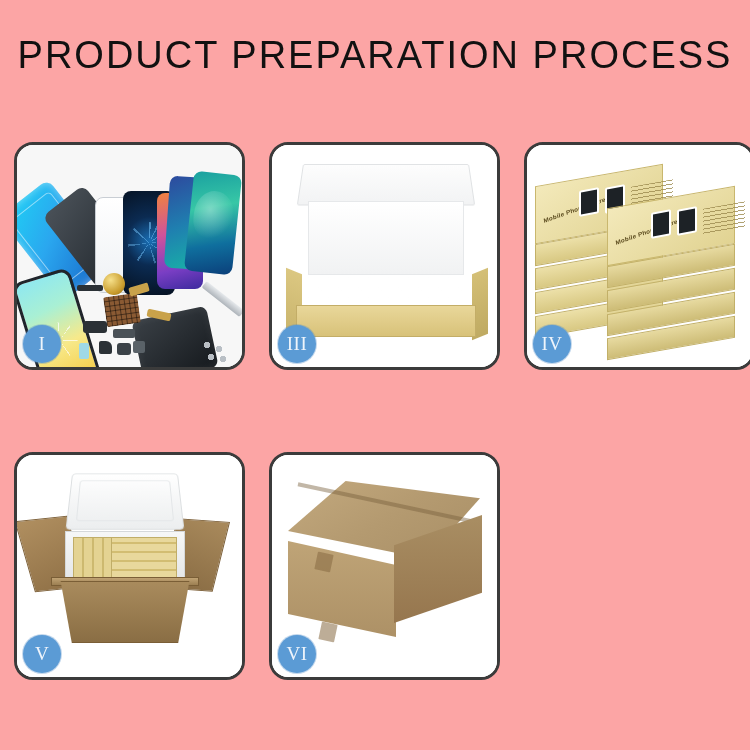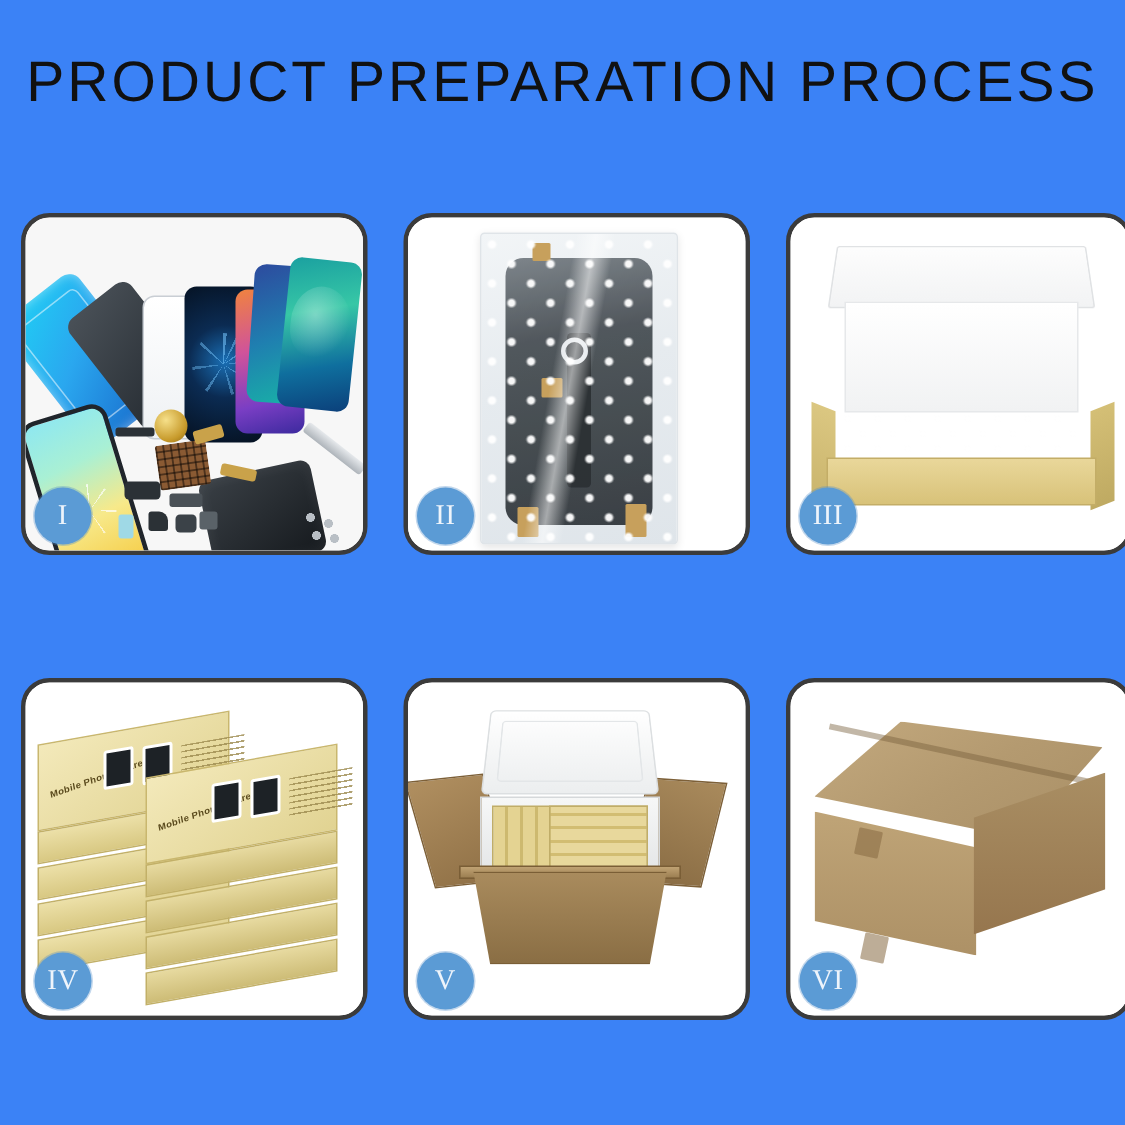--- a/index.html
+++ b/index.html
@@ -2,21 +2,21 @@
 <html><head>
 <meta charset="utf-8">
 <style>
   * { box-sizing: border-box; margin: 0; padding: 0; }
   html, body {
     width: 750px; height: 750px;
     background: #ffffff;
     font-family: "Liberation Sans", sans-serif;
     overflow: hidden;
   }
-  .page { position: relative; width: 750px; height: 750px; background:#3b82f6; }
+  .page { position: relative; width: 750px; height: 750px; background:#fca5a5; }
 
   
   .header { position:absolute; left:0; top:36px; width:750px; text-align:center; }
   .title {
     font-size: 38px; font-weight: 400; letter-spacing: 2.0px;
     color:#111; line-height: 1.05; white-space: nowrap;
     font-family: "Liberation Sans", sans-serif;
   }
   .subtitle {
     margin-top: 12px; font-size: 14.5px; color:#2a2a2a;
@@ -389,37 +389,20 @@
         <div class="part pt6"></div>
         <div class="part pt7"></div>
         <div class="part pt8"></div>
         <div class="part pt9"></div>
         <div class="tweezer"></div>
         <div class="screws"></div>
       </div>
       <div class="badge">I</div>
     </div>
 
-    <div class="panel">
-      <div class="stage p2">
-        <div class="bw-bag">
-          <div class="bw-item">
-            <div class="bw-flex"></div>
-            <div class="bw-ring"></div>
-          </div>
-          <div class="bw-tape bw-t1"></div>
-          <div class="bw-tape bw-t2"></div>
-          <div class="bw-tape bw-t3"></div>
-          <div class="bw-tape bw-t4"></div>
-          <div class="bubbles"></div>
-          <div class="bag-seam"></div>
-        </div>
-      </div>
-      <div class="badge">II</div>
-    </div>
 
     <div class="panel">
       <div class="stage p3">
         <div class="b3-lid"></div>
         <div class="b3-foam"></div>
         <div class="b3-bub"></div>
         <div class="b3-side-l"></div>
         <div class="b3-side-r"></div>
         <div class="b3-front"></div>
       </div>

